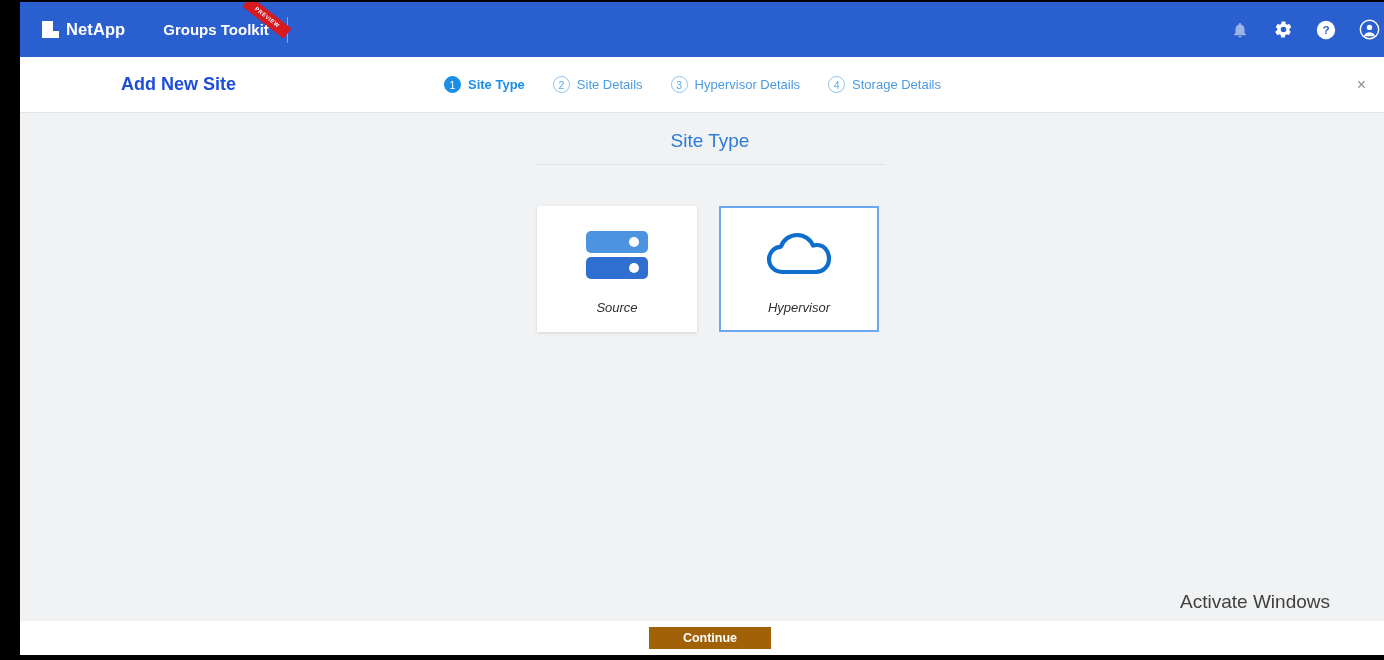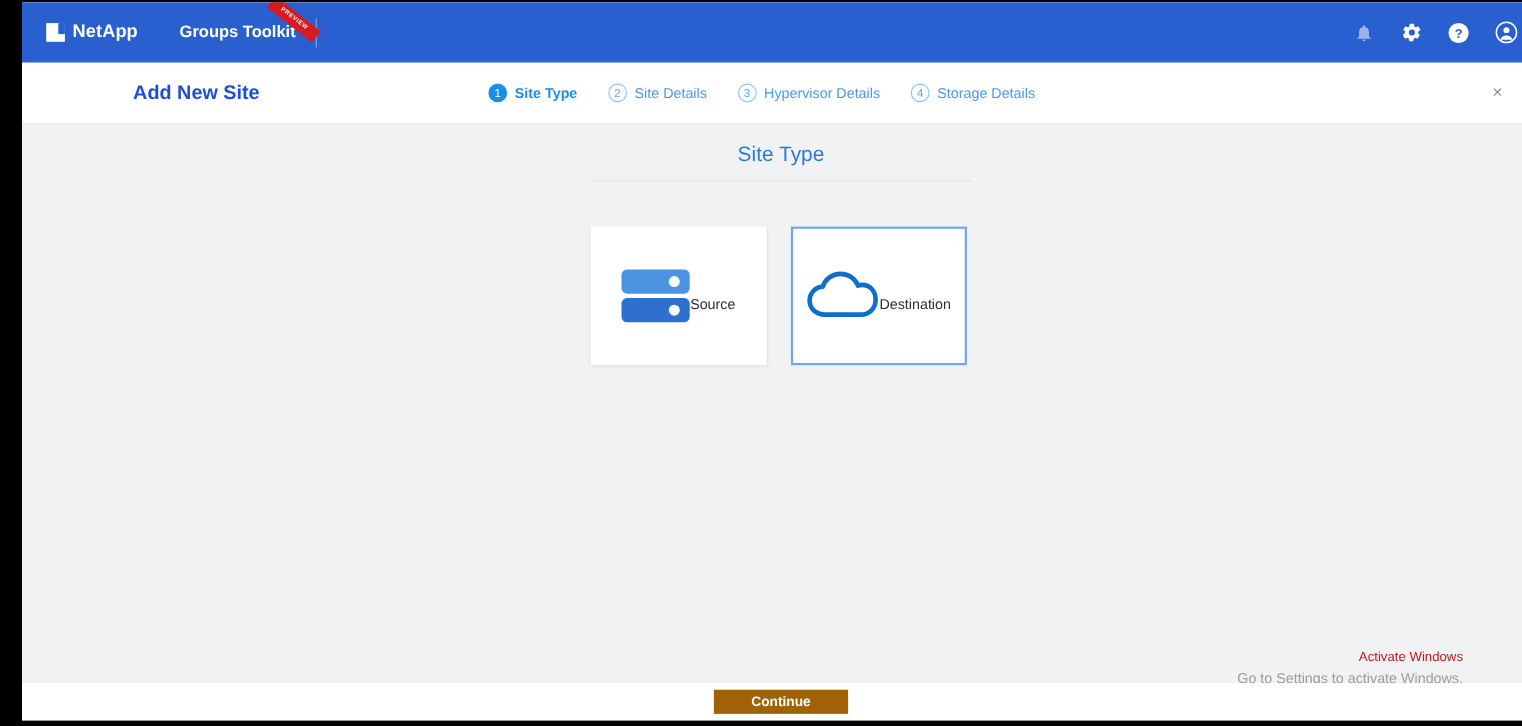--- a/index.html
+++ b/index.html
@@ -228,26 +228,27 @@
     top: 93px;
     display: flex;
     gap: 22px;
   }
   .card {
     width: 160px;
     height: 126px;
     background: #ffffff;
     box-sizing: border-box;
     display: flex;
-    flex-direction: row;
+    flex-direction: column;
     align-items: center;
     justify-content: center;
     cursor: pointer;
     border: 1px solid #ffffff;
     box-shadow: 0 1px 3px rgba(0,0,0,0.13);
+    font-style: italic;
   }
   .card.selected {
     border: 2px solid #6aa9f0;
     box-shadow: none;
   }
   .card-icon {
     height: 62px;
     display: flex;
     align-items: center;
     justify-content: center;
@@ -282,22 +283,22 @@
   
   .watermark {
     position: absolute;
     right: 70px;
     top: 477px;
     text-align: right;
     color: #9a9a9a;
     user-select: none;
   }
   .watermark .wm-title {
-    font-size: 12px;
-    color: #b91c1c;
+    font-size: 19px;
+    color: #404040;
     line-height: 1.3;
   }
   .watermark .wm-sub {
     font-size: 13px;
     color: #9d9d9d;
     margin-top: 3px;
   }
 
   
   .footer {
@@ -417,21 +418,21 @@
         </div>
         <div class="card-label">Source</div>
       </div>
 
       <div class="card selected">
         <div class="card-icon">
           <svg width="66" height="50" viewBox="0 0 66 50">
             <path d="M17 42 C8.7 42 3 36.3 3 29.2 C3 22.6 8.2 17 15 16.6 C17.2 9.6 23.6 5 31.2 5 C38.4 5 44.6 9.4 47 15.6 C48.2 15.2 49.5 15 50.8 15 C57.9 15 63 20.6 63 28.5 C63 36 57.6 42 49.5 42 Z" fill="none" stroke="#0d6ecd" stroke-width="4.2" stroke-linejoin="round"></path>
           </svg>
         </div>
-        <div class="card-label">Destination</div>
+        <div class="card-label">Hypervisor</div>
       </div>
 
     </div>
 
     <div class="watermark">
       <div class="wm-title">Activate Windows</div>
       <div class="wm-sub">Go to Settings to activate Windows.</div>
     </div>
   </div>
 

